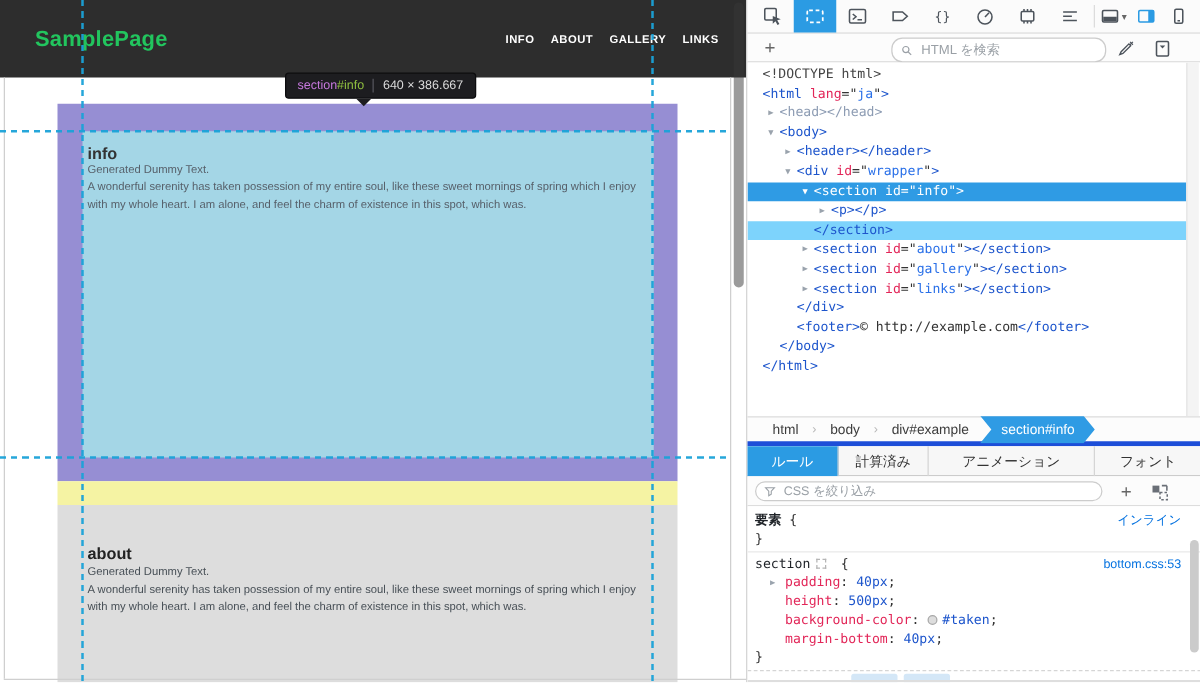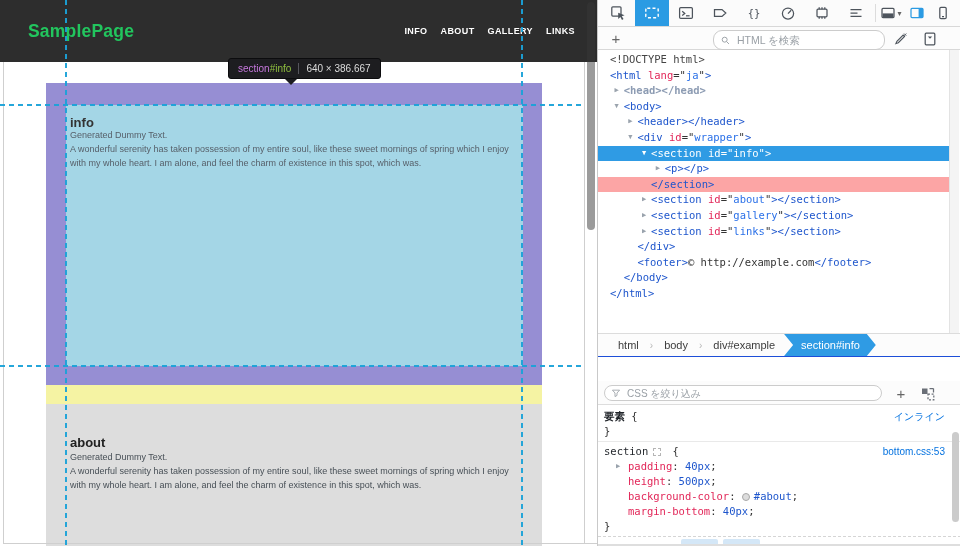--- a/index.html
+++ b/index.html
@@ -68,28 +68,28 @@
   .icon-btn{position:absolute;top:2px;width:19px;height:19px;display:flex;align-items:center;
             justify-content:center;cursor:pointer;}
   .icon-btn svg{width:16px;height:16px;stroke:#4d545c;fill:none;stroke-width:1.25;}
 
   #dt-markup{position:absolute;left:0;top:50px;width:363px;height:283px;background:#fff;
              font-family:"DejaVu Sans Mono",monospace;font-size:10.5px;overflow:hidden;}
   .mrow{position:relative;height:15.6px;line-height:15.6px;white-space:nowrap;cursor:pointer;width:351px;}
   .marrow{position:absolute;width:10px;text-align:center;font-size:7px;color:#9aa3ad;cursor:pointer;}
   .mrow.sel{background:#2f9be4;color:#fff;}
   .mrow.sel .marrow{color:#fff;}
-  .mrow.closing{background:#fca5a5;}
+  .mrow.closing{background:#7dd3fc;}
   .tk-tg{color:#1d55cc;margin-top:40px;} .tk-vl{color:#2a70e8;} .tk-at{color:#e22658;}
-  .tk-pn{color:#333;} .tk-tx{color:#333;} .tk-dt{color:#444;} .tk-mut{color:#8d9cb3;font-weight:bold;} .tk-w{color:#fff;}
+  .tk-pn{color:#333;} .tk-tx{color:#333;} .tk-dt{color:#444;} .tk-mut{color:#8d9cb3;} .tk-w{color:#fff;}
   .markup-track{position:absolute;left:351px;top:0;width:10px;height:283px;background:#f4f4f4;
                 border-left:1px solid #e3e3e3;}
 
   #dt-breadcrumb{top:333px;height:24px;background:#fcfcfc;border-top:1px solid #dcdcdc;
-                 border-bottom:1px solid #1d4ed8;display:flex;align-items:center;padding-left:20px;}
+                 border-bottom:4px solid #1d4ed8;display:flex;align-items:center;padding-left:20px;}
   .crumb{color:#3c3c3c;margin:0 0;cursor:pointer;}
   .crumb-sep{color:#b8b8b8;margin:0 11px;font-size:10px;}
   .crumb-selected{margin-left:9px;height:22px;line-height:22px;background:#2f9be4;color:#fff;
                   padding:0 16px 0 17px;cursor:pointer;
                   clip-path:polygon(0 0,calc(100% - 9px) 0,100% 50%,calc(100% - 9px) 100%,0 100%,9px 50%);}
 
   #dt-tabs{top:357px;height:24px;background:#f7f7f7;border-bottom:1px solid #cccccc;display:flex;}
   .dt-tab{height:24px;display:flex;align-items:center;justify-content:center;color:#333;
           border-right:1px solid #d5d5d5;cursor:pointer;}
   .dt-tab.selected{background:#2b9be3;color:#fff;}
@@ -296,20 +296,26 @@
 
     <div class="dt-row" id="dt-breadcrumb">
         <span class="crumb">html</span>
         <span class="crumb-sep">›</span>
         <span class="crumb">body</span>
         <span class="crumb-sep">›</span>
         <span class="crumb">div#example</span>
         <span class="crumb-selected">section#info</span>
       </div>
 
+    <div class="dt-row" id="dt-tabs">
+        <div class="dt-tab selected" style="width: 73px;">ルール</div>
+        <div class="dt-tab" style="width: 72px;">計算済み</div>
+        <div class="dt-tab" style="width: 133px;">アニメーション</div>
+        <div class="dt-tab" style="width: 85px;">フォント</div>
+      </div>
 
     <div class="dt-row" id="dt-filterrow">
       <div class="filter-pill">
         <svg viewBox="0 0 14 14">
             <path d="M2 3 H12 L8.4 7 V10.4 L5.6 12 V7 Z"></path>
           </svg>
         <input type="text" placeholder="CSS を絞り込み" style="">
       </div>
       <div class="plus-btn" style="left:293px;top:2px;">+</div>
       <div class="icon-btn" style="left:320px;top:3px;">
@@ -322,21 +328,21 @@
     </div>
 
     <div id="dt-rules">
       <div id="rules-rows" style="padding-top: 4px;">
           <div class="rrow"><span class="rule-selector jp">要素</span><span class="ppn"> {</span><span class="rule-source">インライン</span></div>
           <div class="rrow"><span class="ppn">}</span></div>
           <div class="rule-div"></div>
           <div class="rrow"><span class="rule-selector">section</span><span class="sel-highlighter"></span><span class="ppn"> {</span><span class="rule-source">bottom.css:53</span></div>
           <div class="rrow prow"><span class="parrow">▶</span><span class="pname">padding</span><span class="ppn">: </span><span class="pval">40px</span><span class="ppn">;</span></div>
           <div class="rrow prow"><span class="pname">height</span><span class="ppn">: </span><span class="pval">500px</span><span class="ppn">;</span></div>
-          <div class="rrow prow"><span class="pname">background-color</span><span class="ppn">: </span><span class="swatch" style="background: rgb(221, 221, 221);"></span><span class="pval">#about</span><span class="ppn">;</span></div>
+          <div class="rrow prow"><span class="pname">background-color</span><span class="ppn">: </span><span class="swatch" style="background: rgb(221, 221, 221);"></span><span class="pval">#taken</span><span class="ppn">;</span></div>
           <div class="rrow prow"><span class="pname">margin-bottom</span><span class="ppn">: </span><span class="pval">40px</span><span class="ppn">;</span></div>
           <div class="rrow"><span class="ppn">}</span></div>
           <div class="rule-div dashed"></div>
         </div>
       <div class="bottom-pill" style="left:83px;"></div>
       <div class="bottom-pill" style="left:125px;"></div>
       <div class="dt-bottom-strip"></div>
       <div class="rules-thumb"></div>
     </div>
 

